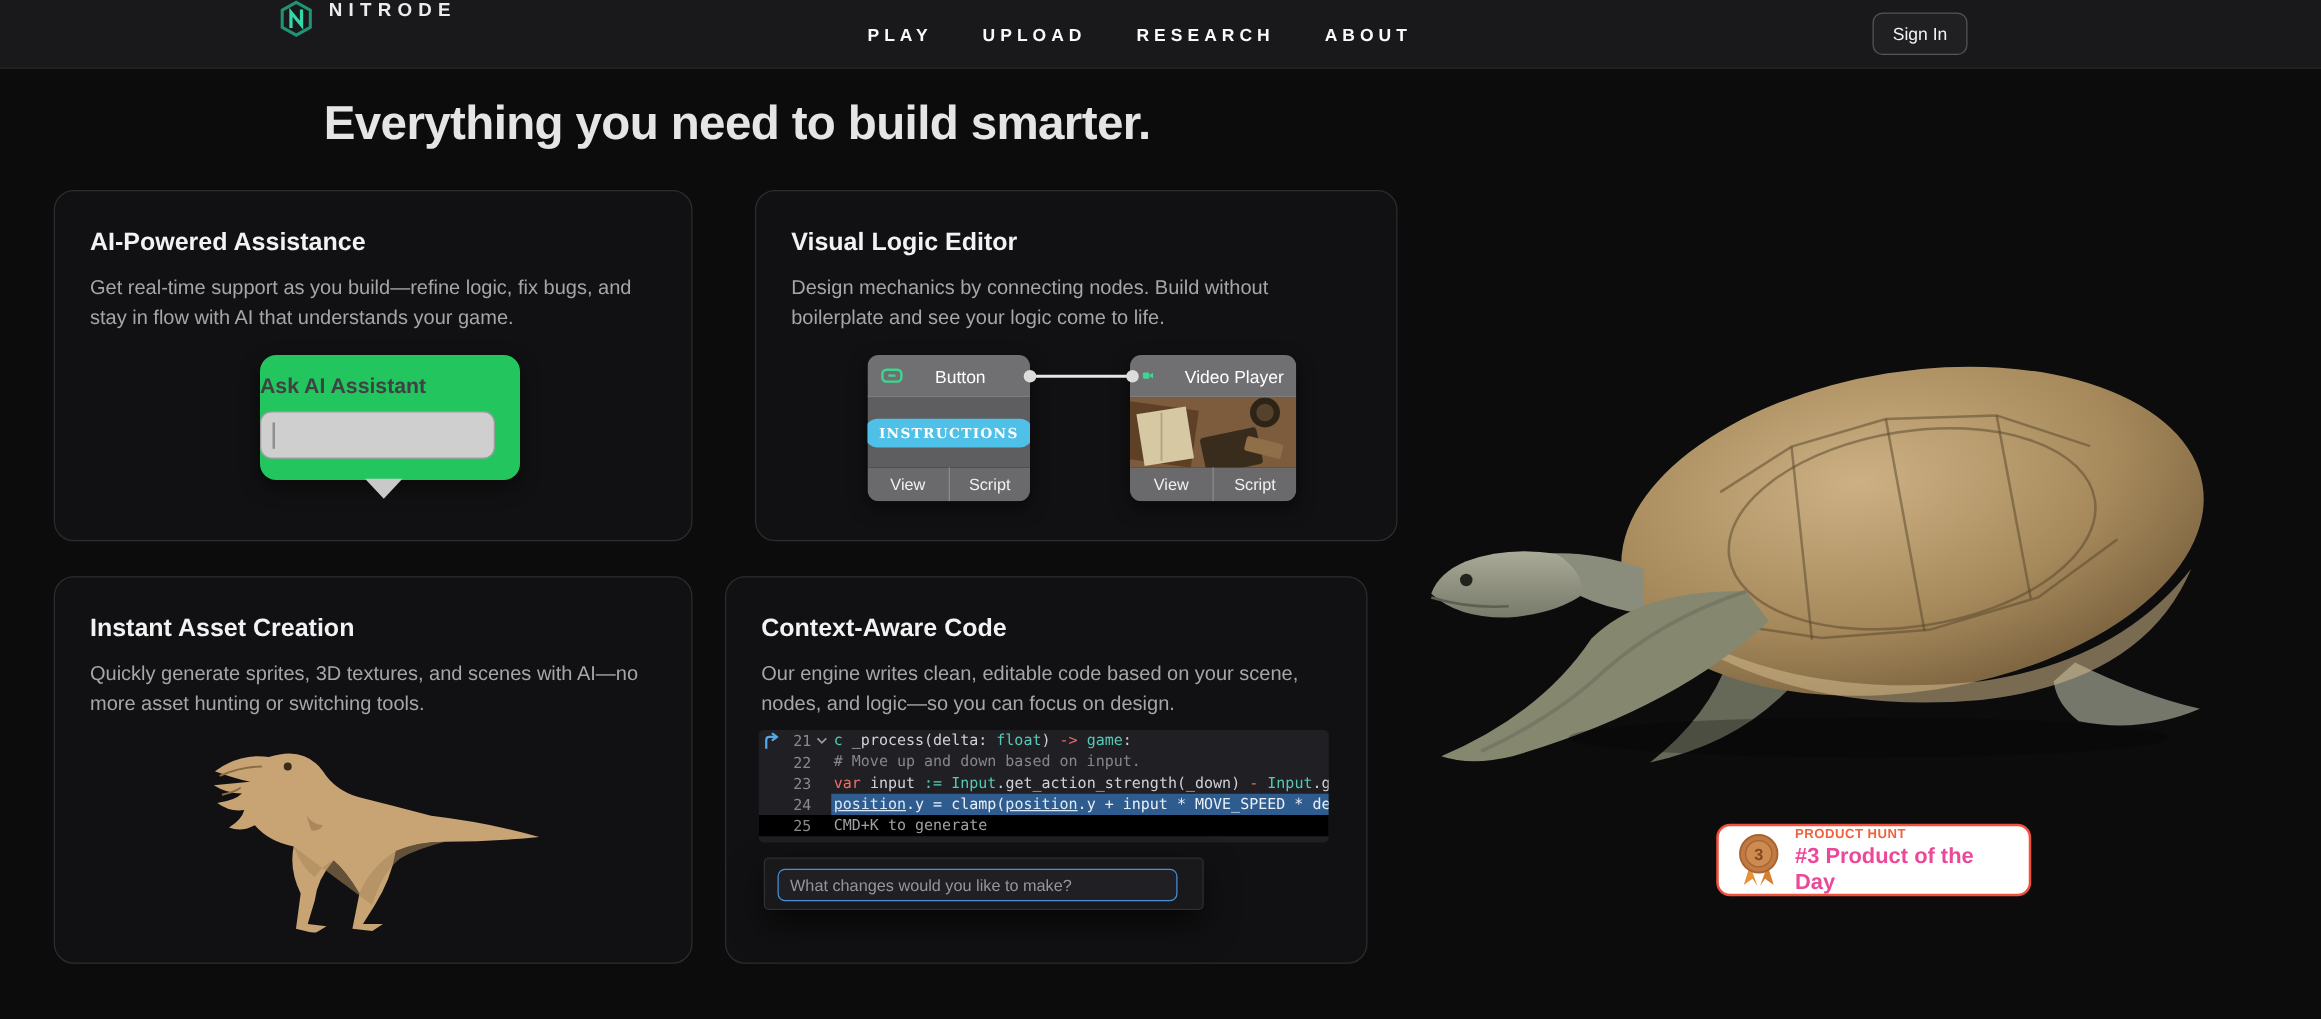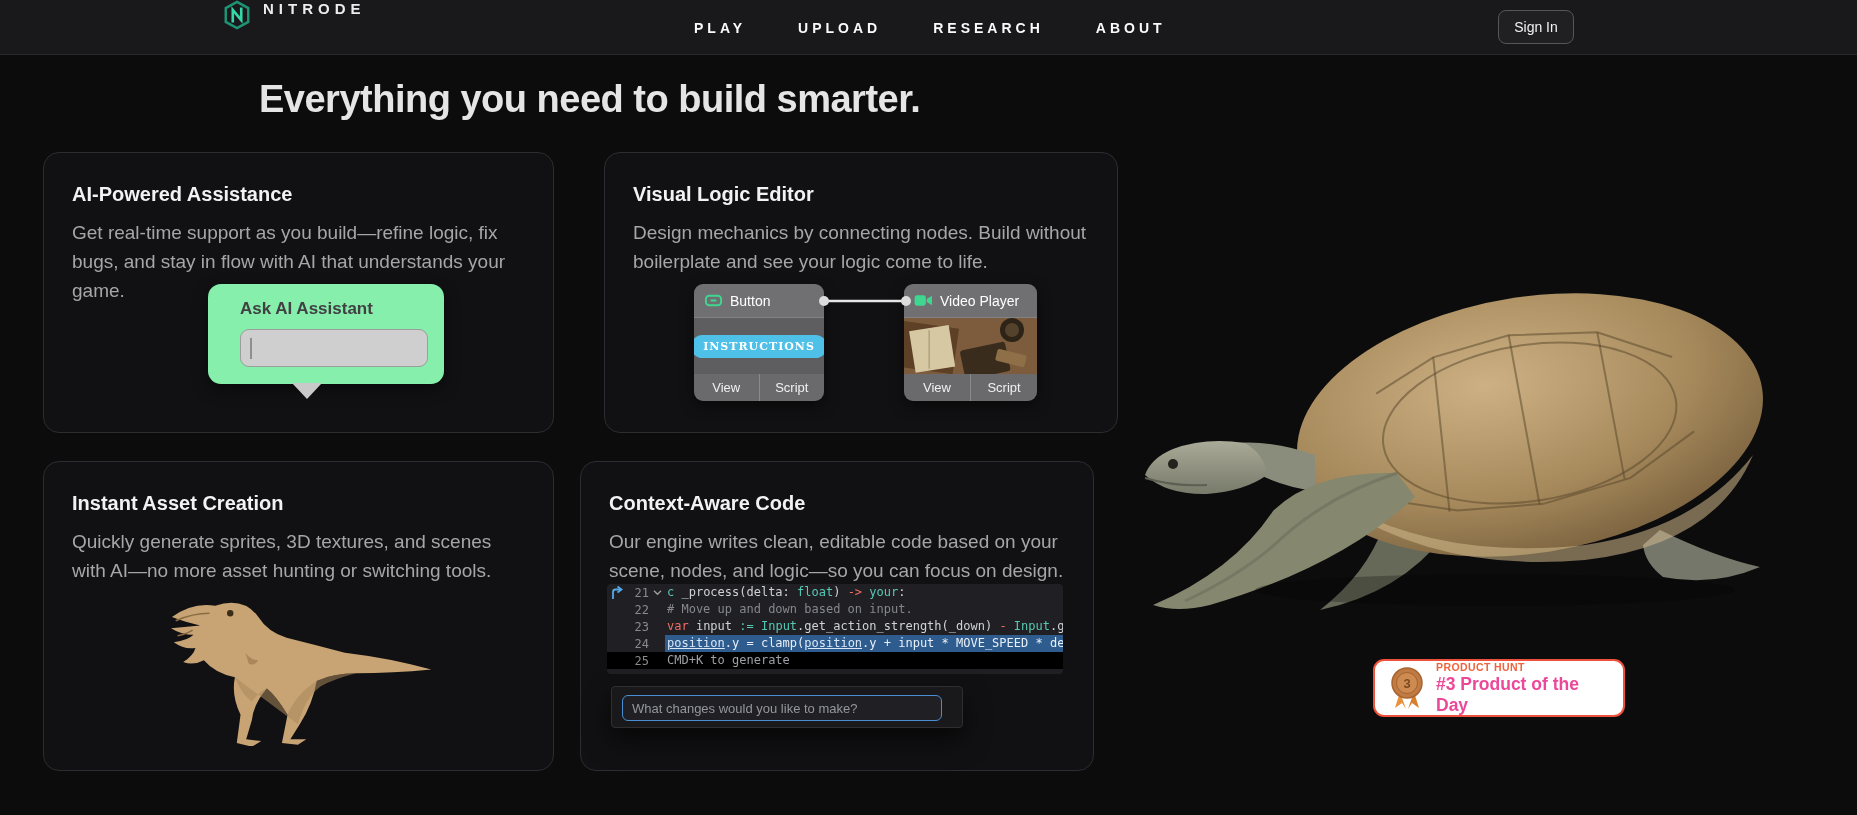--- a/index.html
+++ b/index.html
@@ -5,49 +5,49 @@
   * { margin:0; padding:0; box-sizing:border-box; }
   html,body { background:#0c0c0d; }
   body { font-family:"Liberation Sans", sans-serif; }
   .page { position:relative; width:1857px; height:815px; background:#0c0c0d; overflow:hidden; }
 
   
   .nav { position:absolute; left:0; top:0; width:100%; height:55px; background:#19191b; border-bottom:1px solid #27272a; }
   .brand { position:absolute; left:222px; top:0; height:55px; display:flex; align-items:flex-start; gap:11px; cursor:pointer; }
   .brand svg { width:30px; height:30px; }
   .brand-name { color:#ececec; font-size:15px; font-weight:700; letter-spacing:5px; }
-  .links { position:absolute; left:694px; top:0; height:55px; display:flex; align-items:center; gap:52px; }
+  .links { position:absolute; left:694px; top:0; height:55px; display:flex; align-items:center; gap:40px; }
   .navlink { color:#fafafa; font-size:14px; font-weight:600; letter-spacing:4px; cursor:pointer; text-decoration:none; }
   .signin { position:absolute; right:283px; top:10px; width:76px; height:34px; background:#202023; border:1px solid #55555a; border-radius:8px; color:#f2f2f2; font-size:14px; font-family:"Liberation Sans",sans-serif; cursor:pointer; }
 
   
   .headline { position:absolute; left:259px; top:78px; color:#e5e5e5; font-size:38px; font-weight:700; letter-spacing:-0.5px; }
 
   
   .card { position:absolute; background:#111113; border:1px solid #2d2d31; border-radius:16px; padding:30px 28px 0 28px; }
   .card1 { left:43px;  top:152px; width:511px; height:281px; }
   .card2 { left:604px; top:152px; width:514px; height:281px; }
   .card3 { left:43px;  top:461px; width:511px; height:310px; }
   .card4 { left:580px; top:461px; width:514px; height:310px; }
   .card h2 { color:#f2f2f2; font-size:20px; font-weight:700; }
-  .card p { color:#a6a6aa; font-size:19px; line-height:1.52; margin-top:13px; max-width:458px; }
-
-  
-  .bubble { position:absolute; left:164px; top:131px; width:236px; height:100px; background:#86efac; border-radius:13px; padding:15px 32px; box-shadow:0 6px 16px rgba(0,0,0,.45); }
+  .card p { color:#a6a6aa; font-size:16px; line-height:1.52; margin-top:13px; max-width:458px; }
+
+  
+  .bubble { position:absolute; left:164px; top:131px; width:208px; height:100px; background:#22c55e; border-radius:13px; padding:15px 0; box-shadow:0 6px 16px rgba(0,0,0,.45); }
   .bubble::after { content:""; position:absolute; left:84px; bottom:-15px; border-left:15px solid transparent; border-right:15px solid transparent; border-top:16px solid #c9c9c9; }
   .bubble-label { color:#414144; font-size:17px; font-weight:700; }
   .bubble-input { position:relative; margin-top:10px; width:188px; height:38px; background:#cfcfcf; border:1.5px solid #9d9d9d; border-radius:9px; }
   .caret { position:absolute; left:9px; top:8px; width:1.5px; height:21px; background:#8f8f8f; }
 
   
   .node { position:absolute; width:130px; border-radius:9px; box-shadow:0 5px 14px rgba(0,0,0,.5); overflow:hidden; }
   .node-button { left:89px; top:131px; }
   .node-video  { left:299px; top:131px; width:133px; }
   .node-head { height:34px; background:#707073; display:flex; align-items:center; gap:7px; padding:0 10px; border-bottom:1px solid #828285; }
-  .node-head span { color:#fff; font-size:14px; font-weight:500; white-space:nowrap; }
+  .node-head span { color:#fff; font-size:14px; font-weight:500; white-space:nowrap;margin-left:18px; }
   .node-body { height:56px; background:#5e5e61; display:flex; align-items:center; justify-content:center; }
   .pill { background:#4fc0e8; color:#fff; border-radius:14px; padding:5px 12px; font-family:"DejaVu Serif",serif; font-weight:700; font-size:11px; letter-spacing:1px; text-transform:uppercase; }
   .node-foot { height:27px; background:#6a6a6d; display:flex; }
   .node-foot span { flex:1; display:flex; align-items:center; justify-content:center; color:#f0f0f0; font-size:13px; cursor:pointer; }
   .node-foot span + span { border-left:1px solid #8a8a8d; }
   .connector { position:absolute; left:210px; top:140px; width:100px; height:16px; }
   .thumb { width:100%; height:56px; display:block; }
 
   
   .trex { position:absolute; left:111px; top:119px; width:282px; height:165px; }
@@ -187,21 +187,21 @@
               <path d="M2 13 V6 Q2 3.5 4.5 3.5 L9 3.5" fill="none" stroke="#55a9e8" stroke-width="1.8"></path>
               <path d="M6.5 0.5 L10.5 3.5 L6.5 6.5" fill="none" stroke="#55a9e8" stroke-width="1.8"></path>
             </svg>
         </span>
         <span class="gnum">21</span>
         <span class="gchev">
           <svg width="9" height="7" viewBox="0 0 10 8">
               <path d="M1 2 L5 6 L9 2" fill="none" stroke="#9a9a9d" stroke-width="1.6"></path>
             </svg>
         </span>
-        <span class="ccontent"><span class="tok-teal">c </span><span class="tok-fg">_process</span><span class="tok-fg">(delta: </span><span class="tok-teal">float</span><span class="tok-fg">) </span><span class="tok-salmon">-&gt; </span><span class="tok-teal">your</span><span class="tok-fg">:</span></span>
+        <span class="ccontent"><span class="tok-teal">c </span><span class="tok-fg">_process</span><span class="tok-fg">(delta: </span><span class="tok-teal">float</span><span class="tok-fg">) </span><span class="tok-salmon">-&gt; </span><span class="tok-teal">game</span><span class="tok-fg">:</span></span>
       </div>
       <div class="crow">
         <span class="gico"></span>
         <span class="gnum">22</span>
         <span class="gchev"></span>
         <span class="ccontent"><span class="tok-comment"># Move up and down based on input.</span></span>
       </div>
       <div class="crow">
         <span class="gico"></span>
         <span class="gnum">23</span>

